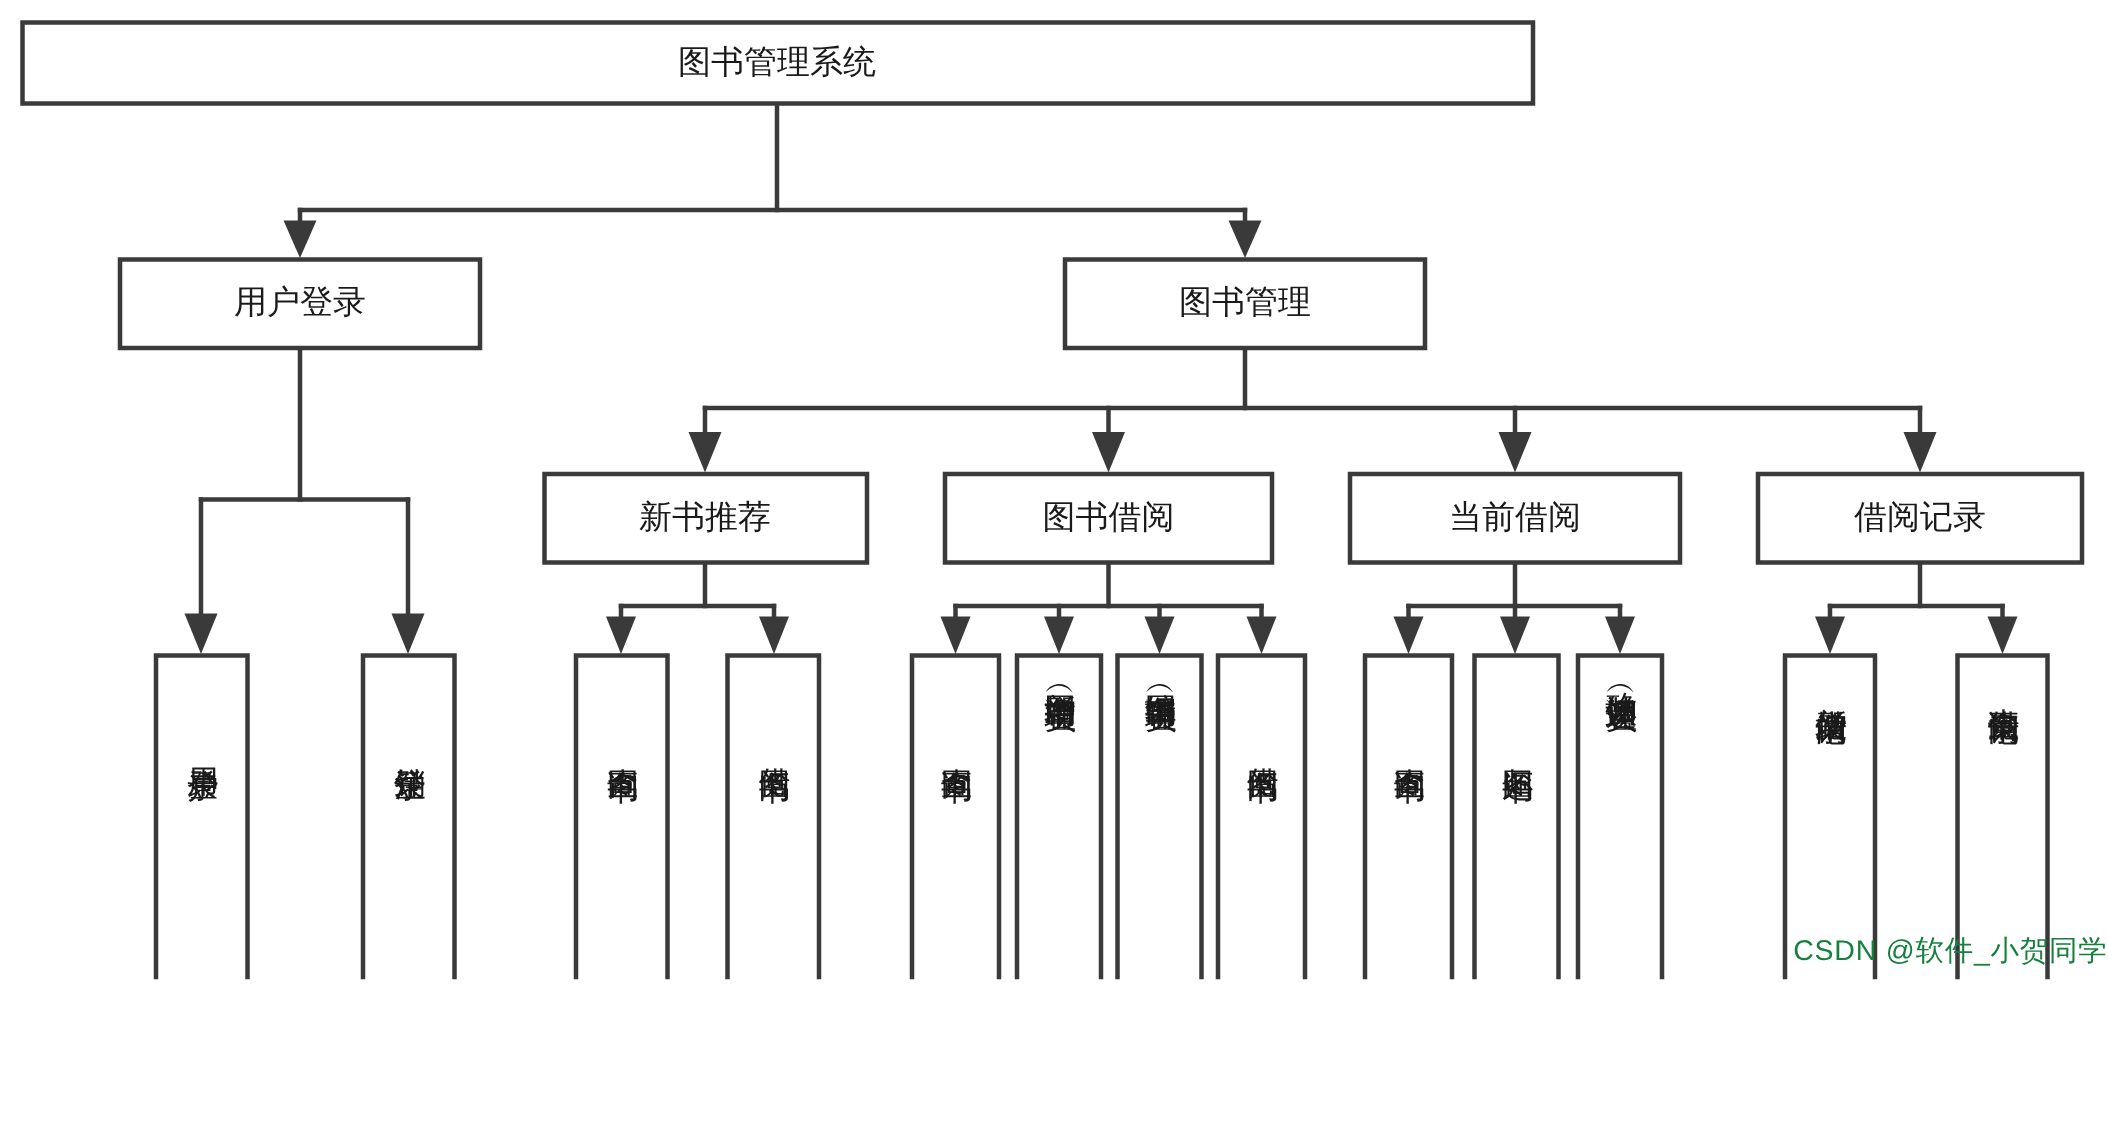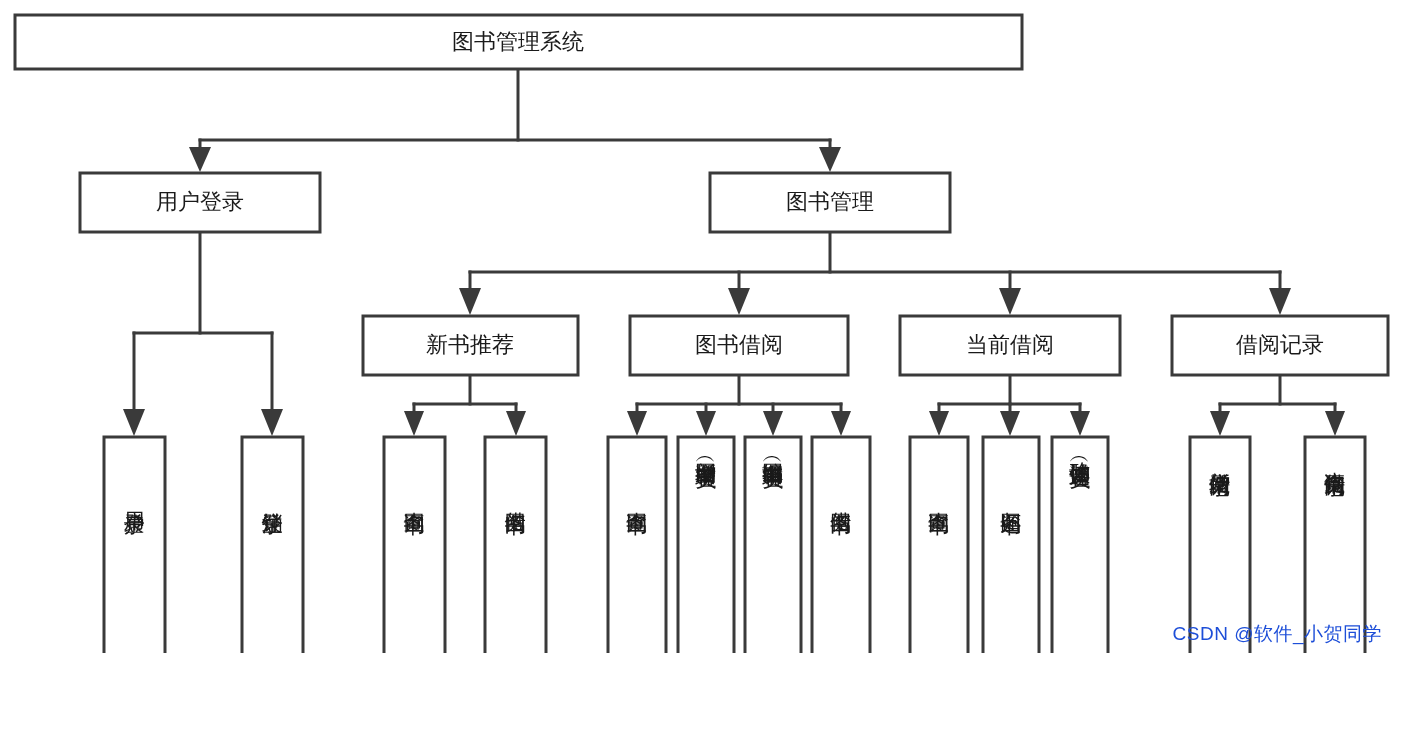--- a/index.html
+++ b/index.html
@@ -57,25 +57,25 @@
     text-orientation: upright;
     font-family: "Liberation Sans", "DejaVu Sans", sans-serif;
     font-size: 21px;
     line-height: 1.12;
     color: #1a1a1a;
     letter-spacing: 1px;
     white-space: nowrap;
   }
   .watermark {
     position: absolute;
-    right: 23px;
+    right: 0;
     bottom: 6px;
     font-family: "Liberation Sans", "DejaVu Sans", sans-serif;
     font-size: 19px;
-    color: #1d4ed8;
+    color: #15803d;
     letter-spacing: 0.5px;
     pointer-events: none;
     user-select: none;
   }
 </style>
 </head>
 <body>
 
 <div id="diagram-root">
 

